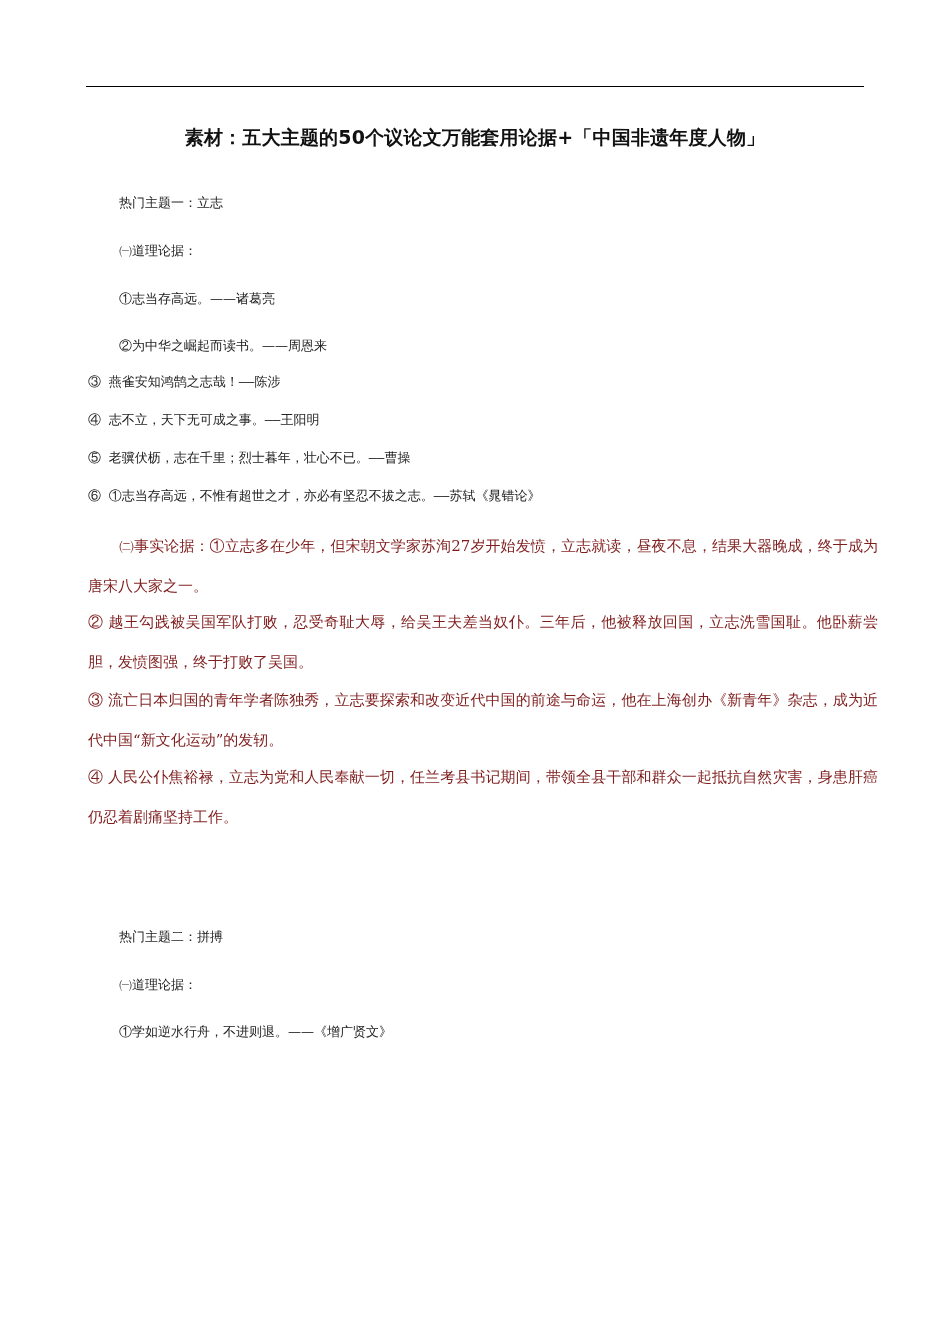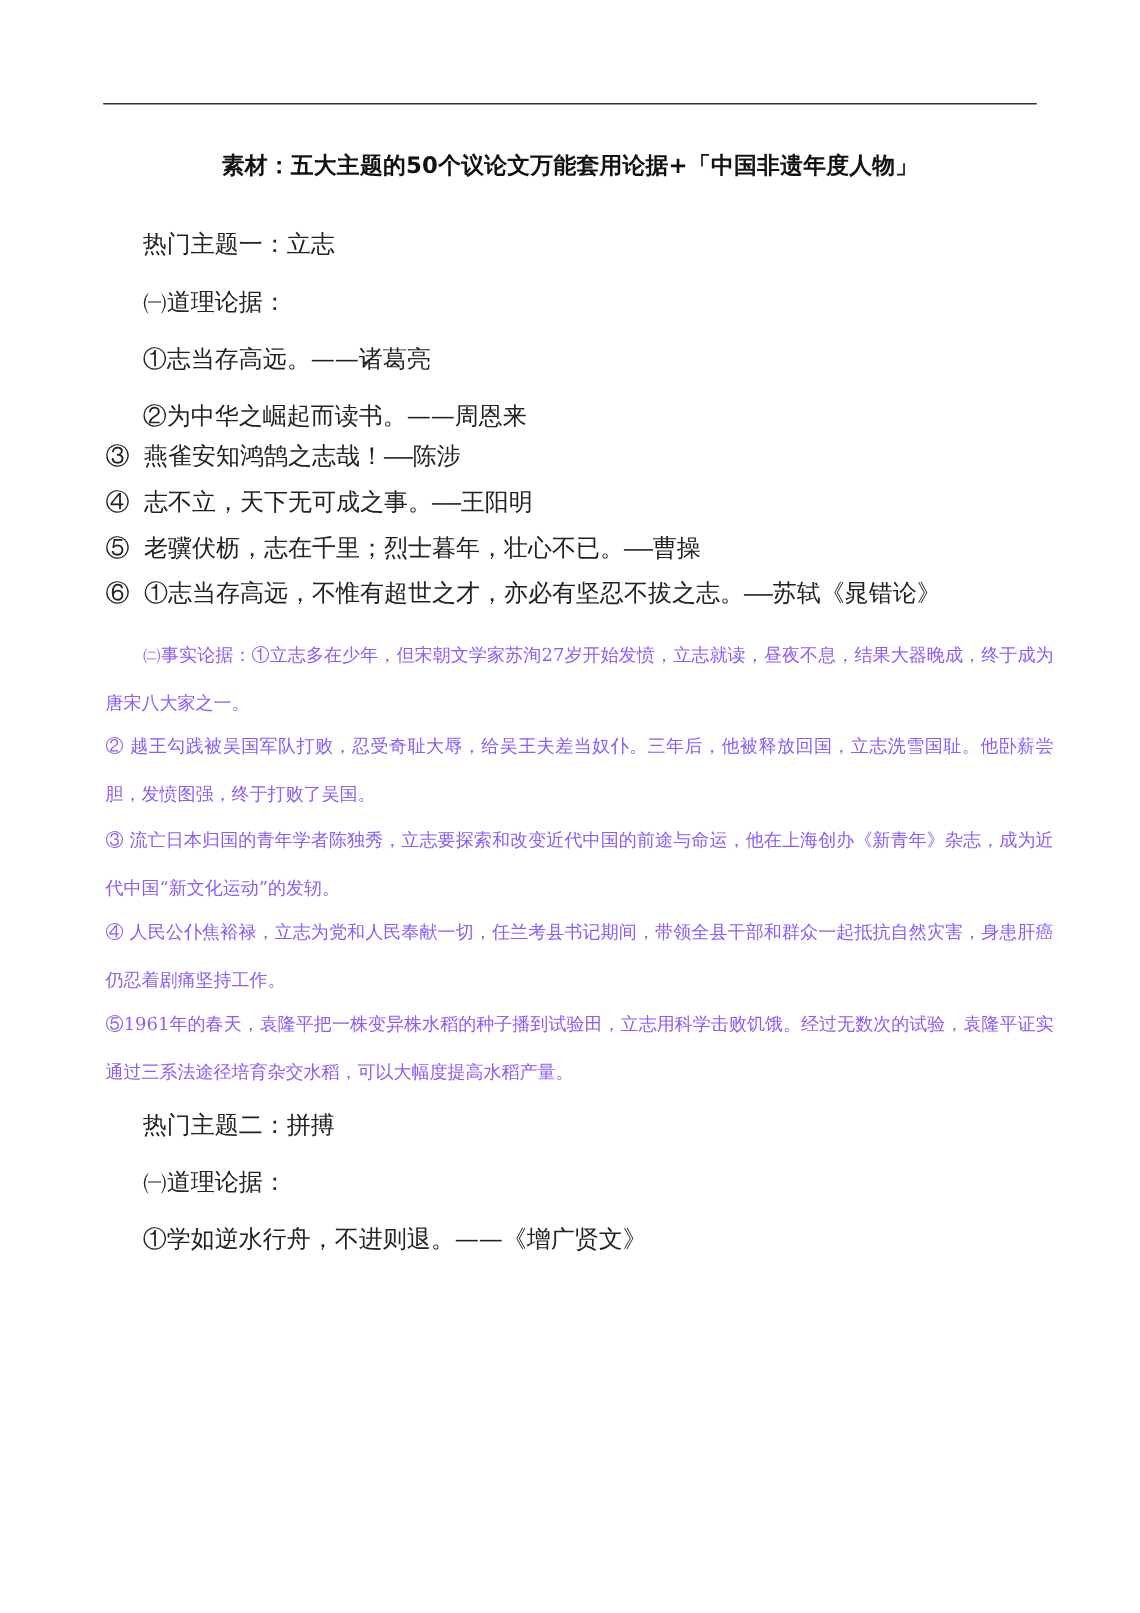--- a/index.html
+++ b/index.html
@@ -35,34 +35,34 @@
       width: 950px;
       text-align: center;
       font-family: "DejaVu Sans", "Liberation Sans", sans-serif;
       font-weight: bold;
       font-size: 19px;
       letter-spacing: 0.2px;
       color: #111;
     }
     .line {
       position: absolute;
-      font-size: 20px;
+      font-size: 13px;
       line-height: 20px;
       white-space: nowrap;
       color: #222;
     }
     .indent { left: 119px; }
     .flush { left: 88px; font-family: Liberation Mono, monospace; }
     .para {
       position: absolute;
       left: 88px;
       width: 790px;
       font-size: 15px;
       line-height: 40px;
-      color: #8b5cf6;
+      color: #7f1d1d;
       text-indent: 31px;
       text-align: justify;
     }
     .para.noindent { text-indent: 0; }
   </style>
 </head>
 <body>
 
 <div class="page">
 
@@ -76,20 +76,19 @@
   <div class="line indent" style="top:336px">②为中华之崛起而读书。——周恩来</div>
   <div class="line flush" style="top:373px">③ 燕雀安知鸿鹄之志哉！——陈涉</div>
   <div class="line flush" style="top:411px">④ 志不立，天下无可成之事。——王阳明</div>
   <div class="line flush" style="top:449px">⑤ 老骥伏枥，志在千里；烈士暮年，壮心不已。——曹操</div>
   <div class="line flush" style="top:487px">⑥ ①志当存高远，不惟有超世之才，亦必有坚忍不拔之志。——苏轼《晁错论》</div>
 
   <div class="para" style="top:526px">㈡事实论据：①立志多在少年，但宋朝文学家苏洵27岁开始发愤，立志就读，昼夜不息，结果大器晚成，终于成为唐宋八大家之一。</div>
   <div class="para noindent" style="top:602px">② 越王勾践被吴国军队打败，忍受奇耻大辱，给吴王夫差当奴仆。三年后，他被释放回国，立志洗雪国耻。他卧薪尝胆，发愤图强，终于打败了吴国。</div>
   <div class="para noindent" style="top:680px">③ 流亡日本归国的青年学者陈独秀，立志要探索和改变近代中国的前途与命运，他在上海创办《新青年》杂志，成为近代中国“新文化运动”的发轫。</div>
   <div class="para noindent" style="top:757px">④ 人民公仆焦裕禄，立志为党和人民奉献一切，任兰考县书记期间，带领全县干部和群众一起抵抗自然灾害，身患肝癌仍忍着剧痛坚持工作。</div>
-  <div class="para noindent" style="top:833px">⑤1961年的春天，袁隆平把一株变异株水稻的种子播到试验田，立志用科学击败饥饿。经过无数次的试验，袁隆平证实通过三系法途径培育杂交水稻，可以大幅度提高水稻产量。</div>
 
   <div class="line indent" style="top:927px">热门主题二：拼搏</div>
   <div class="line indent" style="top:975px">㈠道理论据：</div>
   <div class="line indent" style="top:1022px">①学如逆水行舟，不进则退。——《增广贤文》</div>
 
 
 </div>
 
 </body></html>

